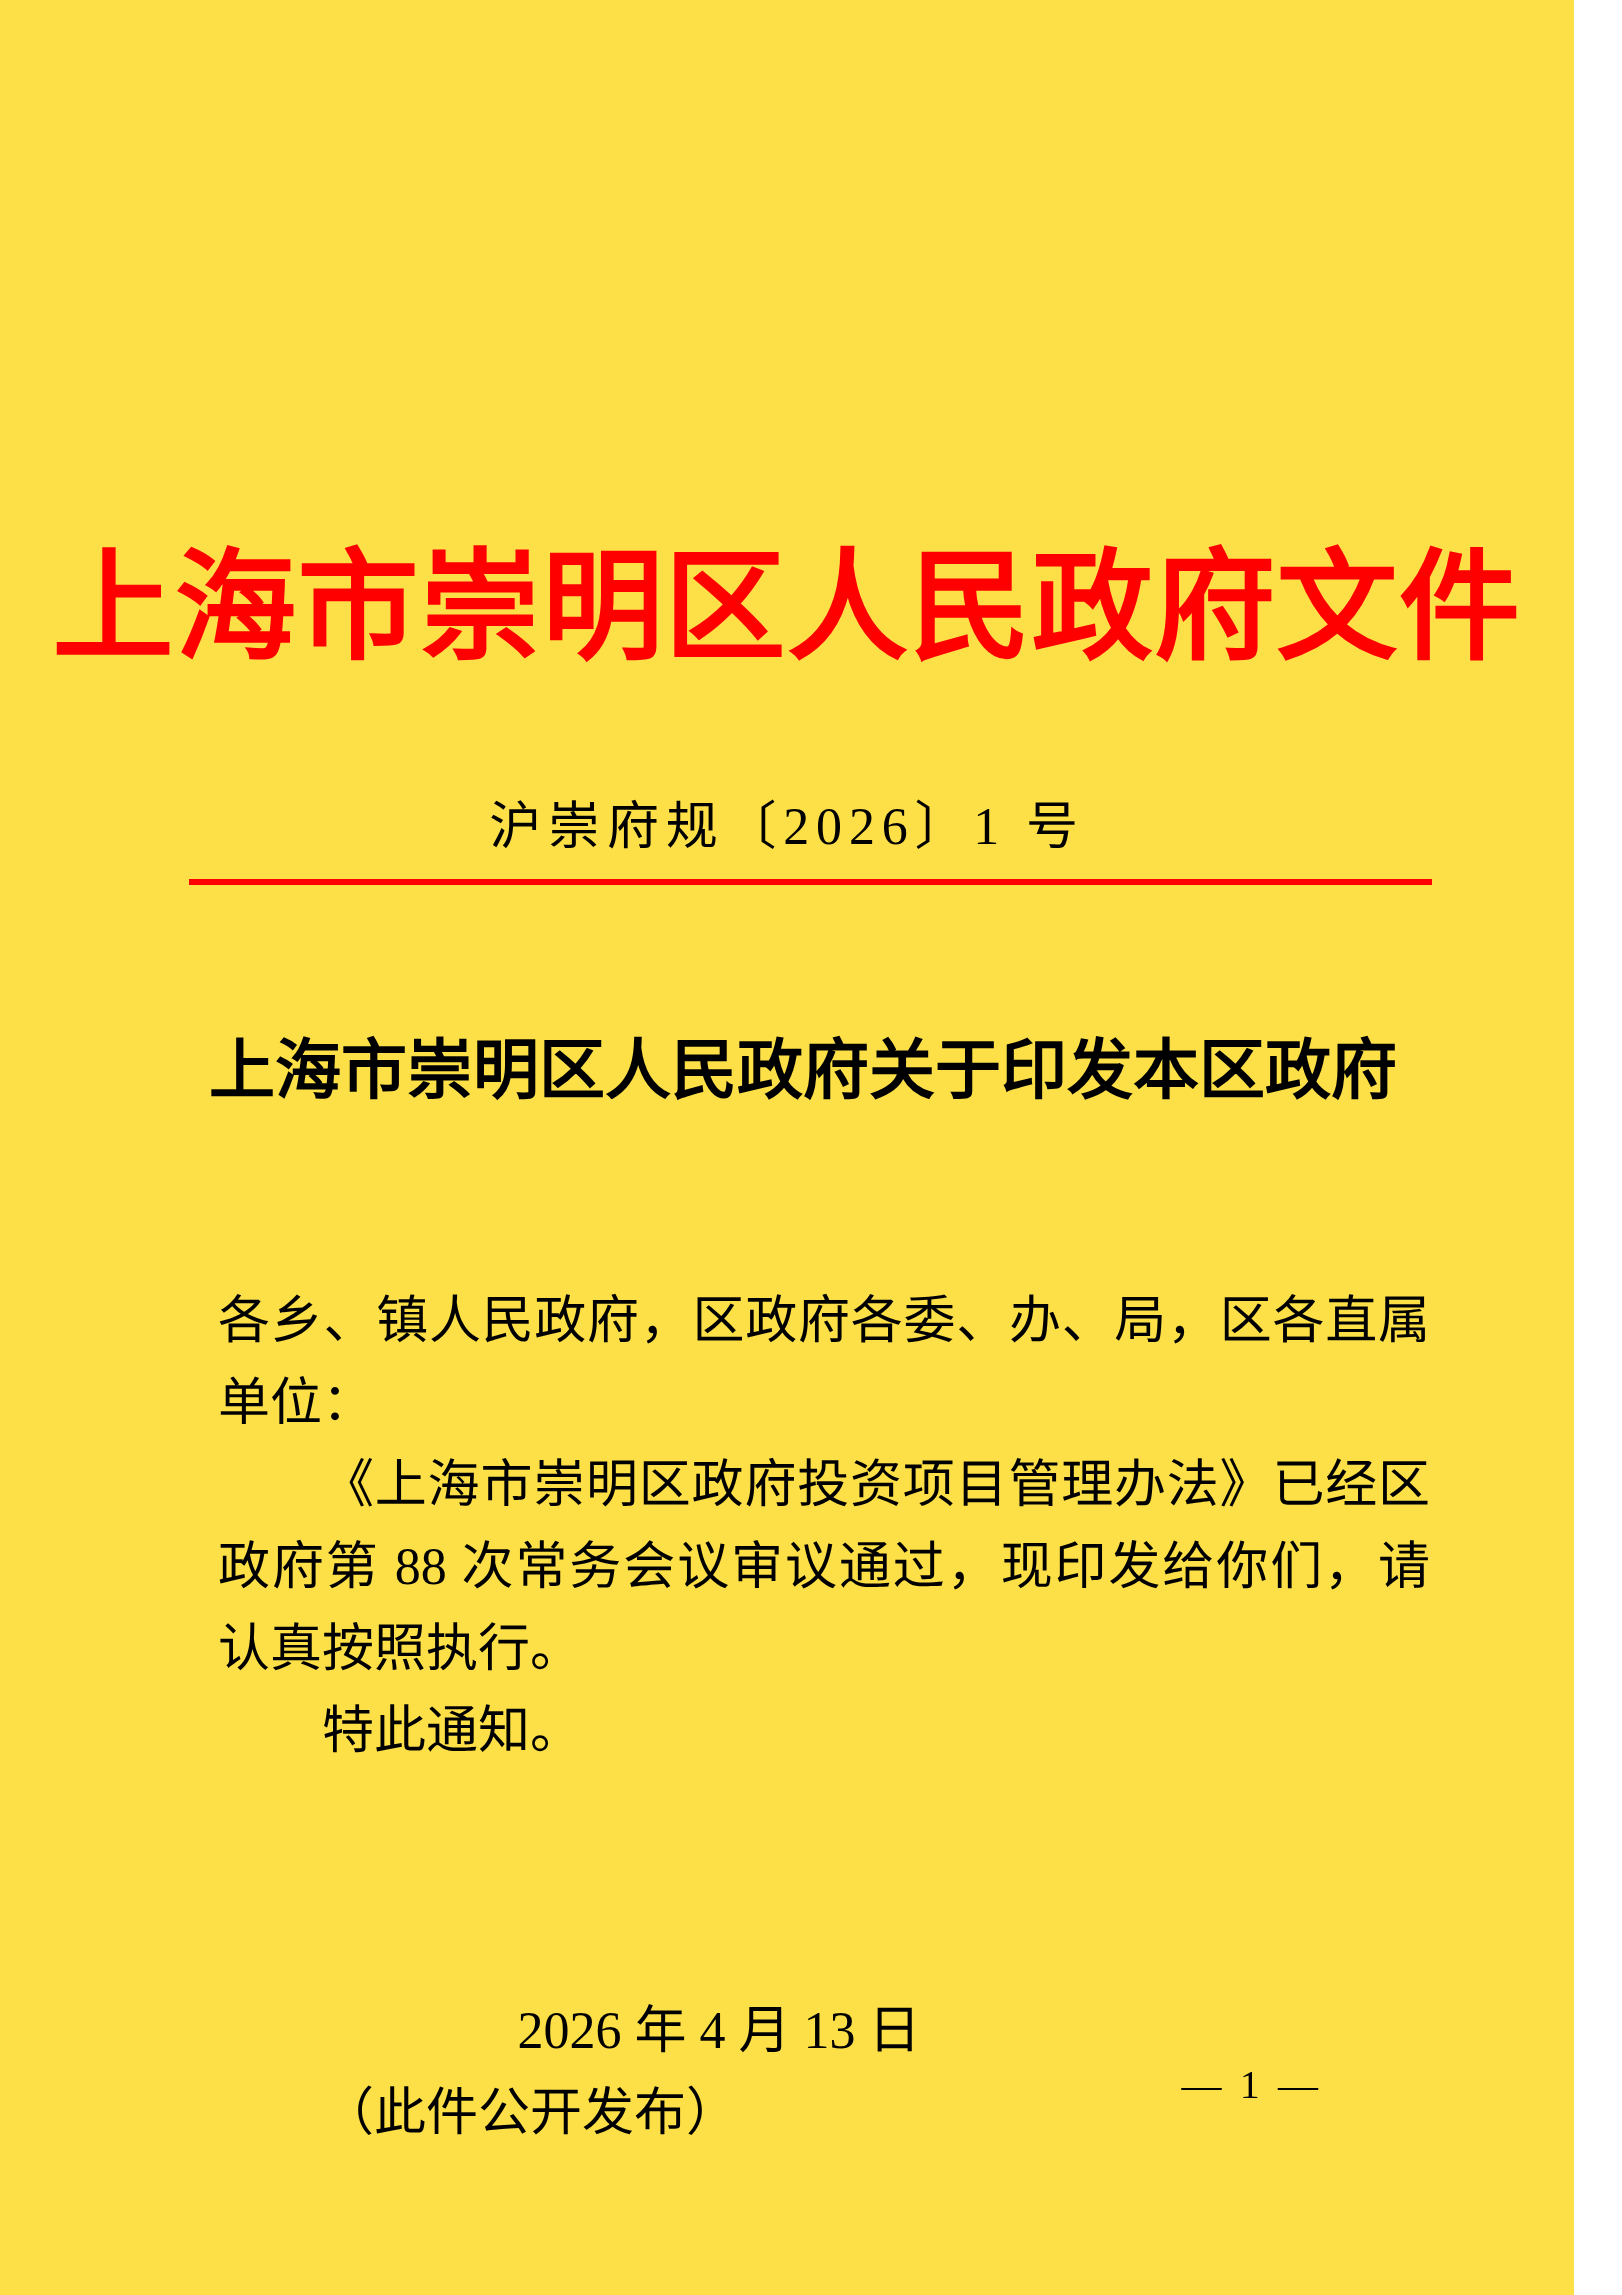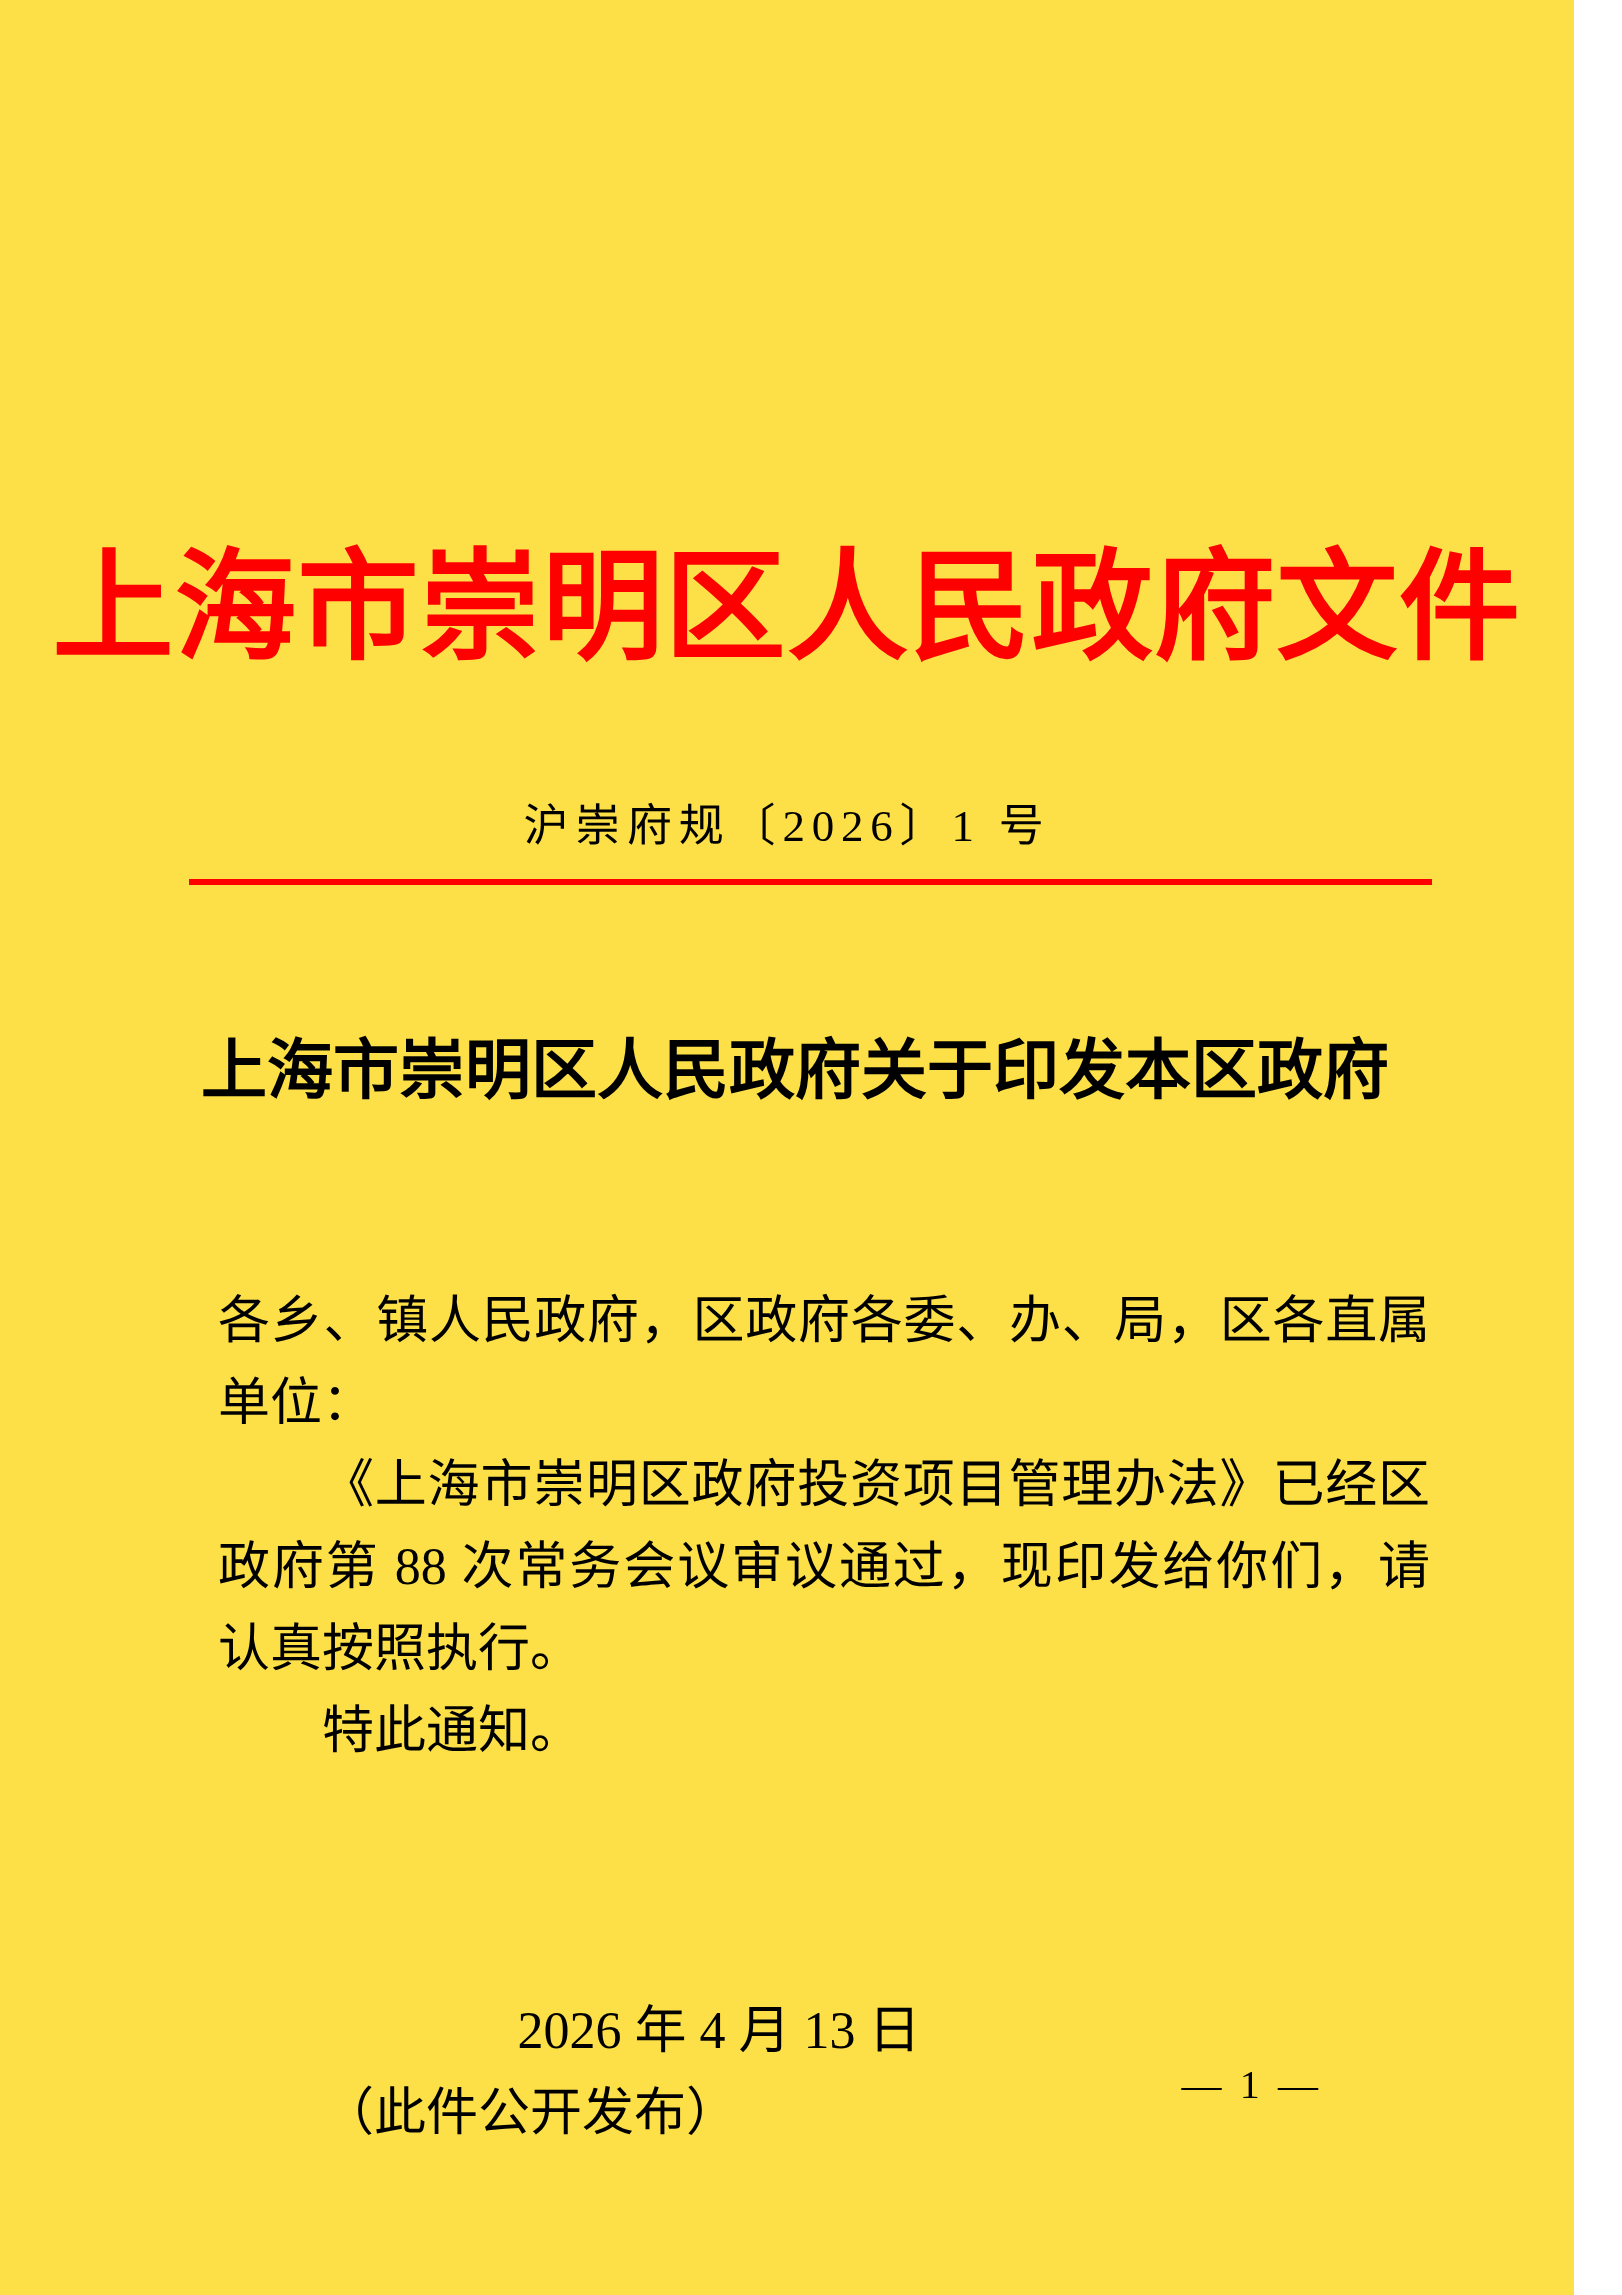--- a/index.html
+++ b/index.html
@@ -34,40 +34,40 @@
     color: var(--accent, #ff0000);
     white-space: nowrap;
   }
 
   .doc-number {
     position: absolute;
     top: 796px;
     left: 0;
     width: 100%;
     text-align: center;
-    font-size: 45px;
+    font-size: 52px;
     line-height: 61px;
     letter-spacing: 6.8px;
     color: #000000;
   }
 
   .red-rule {
     position: absolute;
     top: 879px;
     left: 189px;
     width: 1243px;
     height: 6.1px;
     background: var(--accent, #ff0000);
   }
 
   
   .doc-title {
     position: absolute;
     top: 1021px;
-    left: 8px;
+    left: 16px;
     width: 100%;
     margin: 0;
     text-align: center;
     font-weight: 700;
     font-size: 66px;
     line-height: 100px;
     color: #000000;
   }
   .doc-title .title-line { display: block; }
 

